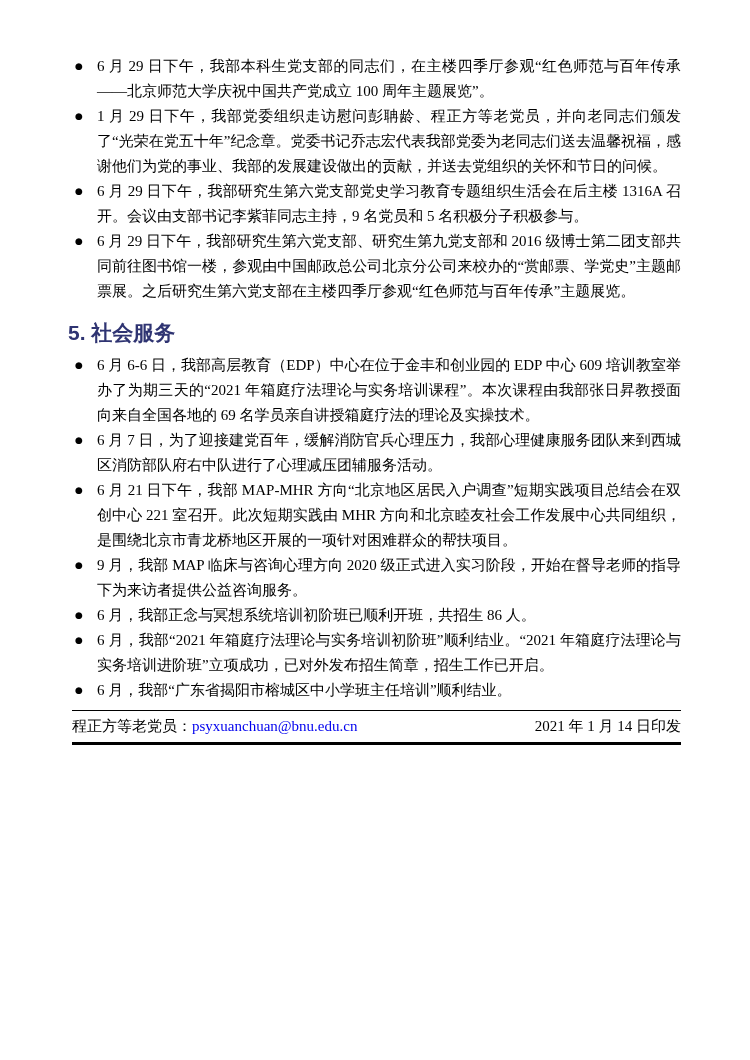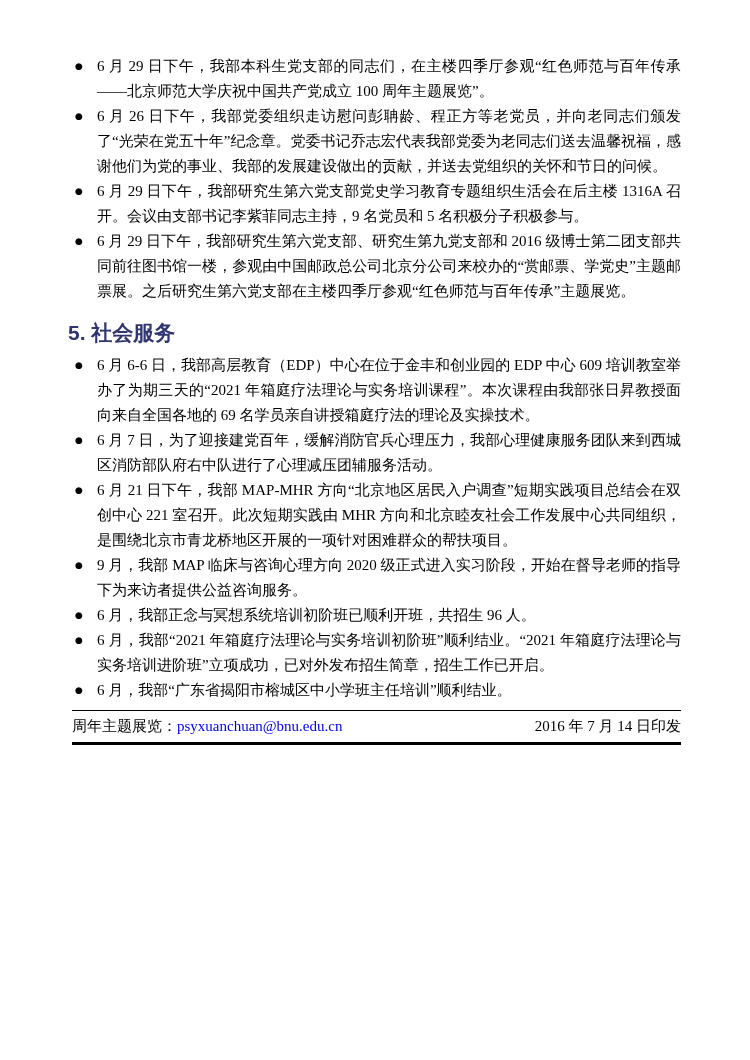--- a/index.html
+++ b/index.html
@@ -73,21 +73,21 @@
 
 <div class="page">
 
   <ul class="bullet-list">
     <li>
       <span class="bullet">●</span>
       <span class="li-text">6 月 29 日下午，我部本科生党支部的同志们，在主楼四季厅参观“红色师范与百年传承——北京师范大学庆祝中国共产党成立 100 周年主题展览”。</span>
     </li>
     <li>
       <span class="bullet">●</span>
-      <span class="li-text">6 月 26 日下午，我部党委组织走访慰问彭聃龄、程正方等老党员，并向老同志们颁发了“光荣在党五十年”纪念章。党委书记乔志宏代表我部党委为老同志们送去温馨祝福，感谢他们为党的事业、我部的发展建设做出的贡献，并送去党组织的关怀和节日的问候。</span>
+      <span class="li-text">1 月 29 日下午，我部党委组织走访慰问彭聃龄、程正方等老党员，并向老同志们颁发了“光荣在党五十年”纪念章。党委书记乔志宏代表我部党委为老同志们送去温馨祝福，感谢他们为党的事业、我部的发展建设做出的贡献，并送去党组织的关怀和节日的问候。</span>
     </li>
     <li>
       <span class="bullet">●</span>
       <span class="li-text">6 月 29 日下午，我部研究生第六党支部党史学习教育专题组织生活会在后主楼 1316A 召开。会议由支部书记李紫菲同志主持，9 名党员和 5 名积极分子积极参与。</span>
     </li>
     <li>
       <span class="bullet">●</span>
       <span class="li-text">6 月 29 日下午，我部研究生第六党支部、研究生第九党支部和 2016 级博士第二团支部共同前往图书馆一楼，参观由中国邮政总公司北京分公司来校办的“赏邮票、学党史”主题邮票展。之后研究生第六党支部在主楼四季厅参观“红色师范与百年传承”主题展览。</span>
     </li>
   </ul>
@@ -106,34 +106,34 @@
     <li>
       <span class="bullet">●</span>
       <span class="li-text">6 月 21 日下午，我部 MAP-MHR 方向“北京地区居民入户调查”短期实践项目总结会在双创中心 221 室召开。此次短期实践由 MHR 方向和北京睦友社会工作发展中心共同组织，是围绕北京市青龙桥地区开展的一项针对困难群众的帮扶项目。</span>
     </li>
     <li>
       <span class="bullet">●</span>
       <span class="li-text">9 月，我部 MAP 临床与咨询心理方向 2020 级正式进入实习阶段，开始在督导老师的指导下为来访者提供公益咨询服务。</span>
     </li>
     <li>
       <span class="bullet">●</span>
-      <span class="li-text">6 月，我部正念与冥想系统培训初阶班已顺利开班，共招生 96 人。</span>
+      <span class="li-text">6 月，我部正念与冥想系统培训初阶班已顺利开班，共招生 86 人。</span>
     </li>
     <li>
       <span class="bullet">●</span>
       <span class="li-text">6 月，我部“2021 年箱庭疗法理论与实务培训初阶班”顺利结业。“2021 年箱庭疗法理论与实务培训进阶班”立项成功，已对外发布招生简章，招生工作已开启。</span>
     </li>
     <li>
       <span class="bullet">●</span>
       <span class="li-text">6 月，我部“广东省揭阳市榕城区中小学班主任培训”顺利结业。</span>
     </li>
   </ul>
 
   <div class="footer">
     <div class="footer-row">
       <span>
-        <span>周年主题展览：</span><a class="footer-email-link">psyxuanchuan@bnu.edu.cn</a>
+        <span>程正方等老党员：</span><a class="footer-email-link">psyxuanchuan@bnu.edu.cn</a>
       </span>
-      <span>2016 年 7 月 14 日印发</span>
+      <span>2021 年 1 月 14 日印发</span>
     </div>
   </div>
 
 </div>
 
 </body></html>

